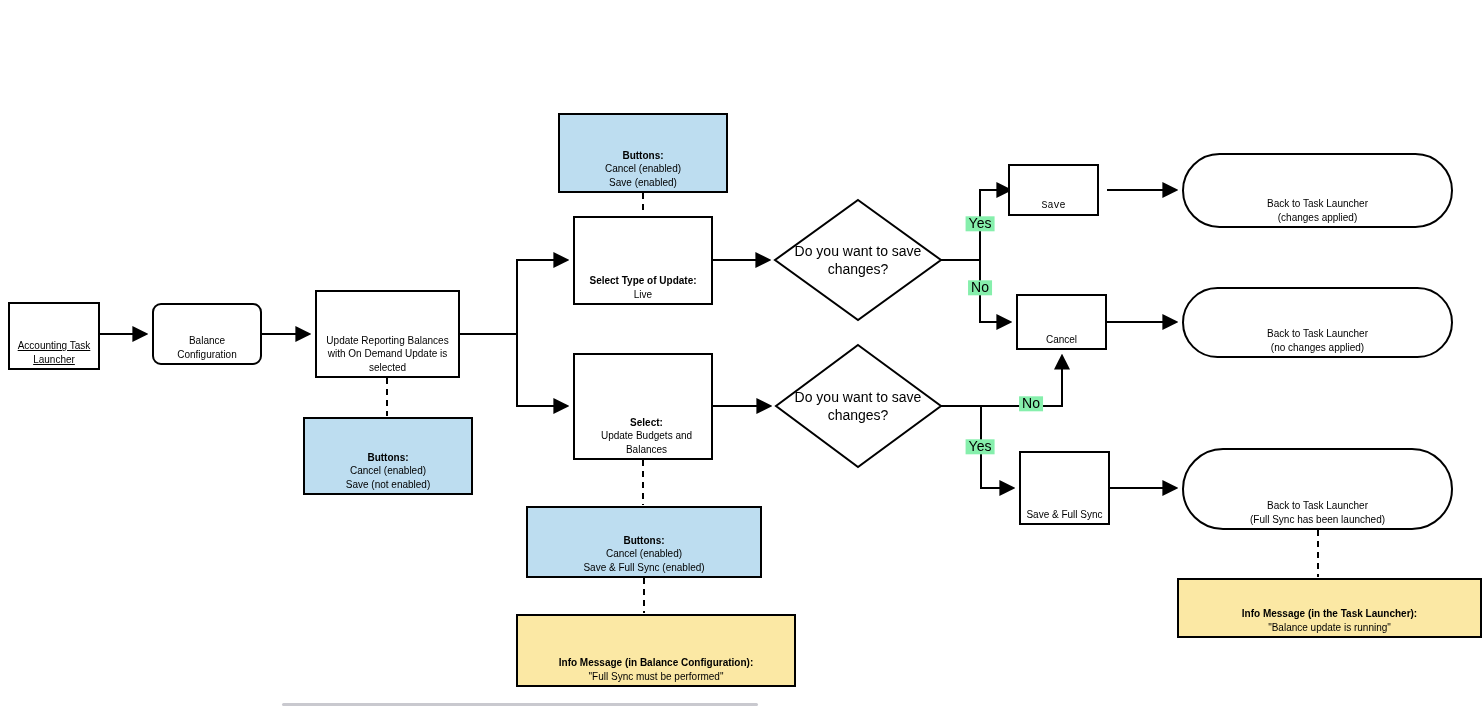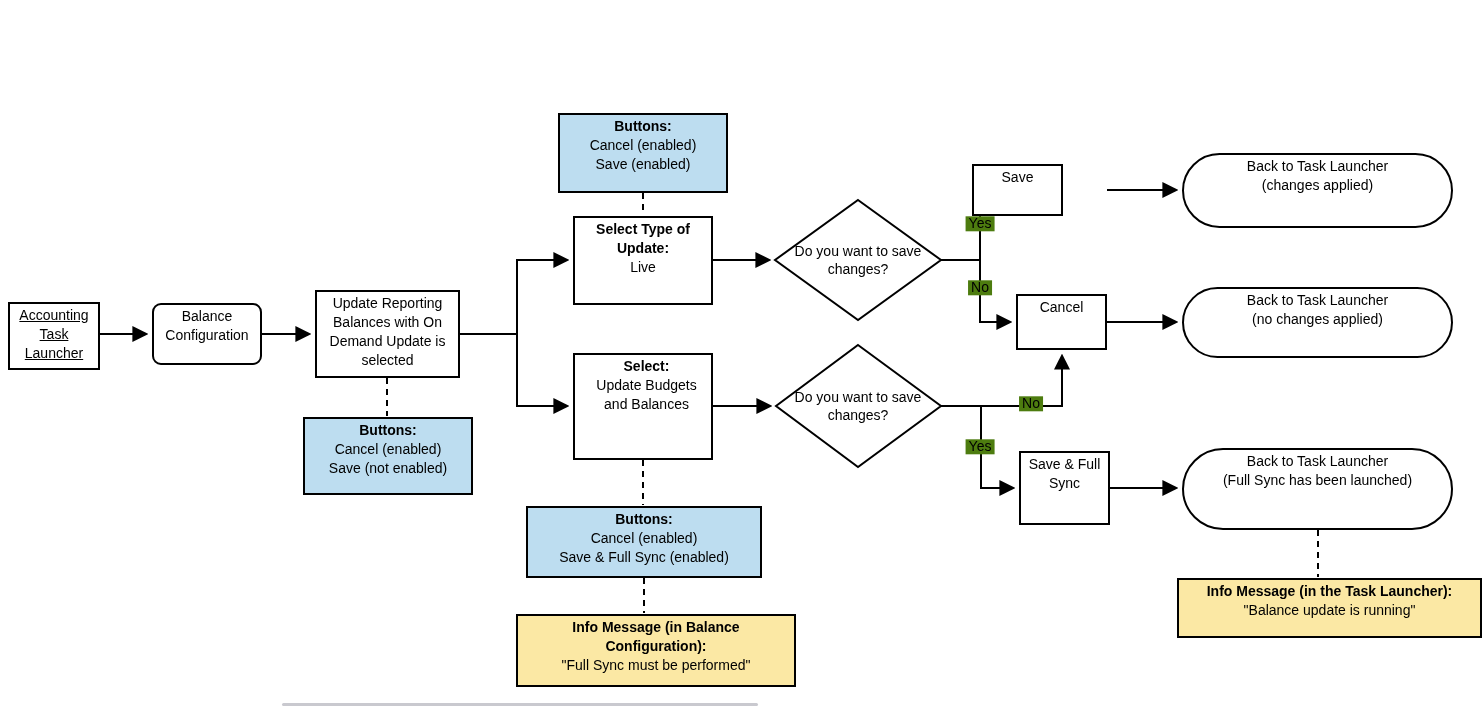--- a/index.html
+++ b/index.html
@@ -10,32 +10,32 @@
     font-family:"Liberation Sans", sans-serif;
     color:#000;
     overflow:hidden;
   }
   #edges { position:absolute; left:0; top:0; width:1482px; height:709px; }
   .node {
     position:absolute; box-sizing:border-box;
     border:2px solid var(--shape-border,#000);
     background:#fff;
     display:flex; flex-direction:column;
-    align-items:center; justify-content:flex-start;
+    align-items:center; justify-content:flex-end;
     text-align:center;
-    font-size:14px; line-height:1.35;
+    font-size:10px; line-height:1.35;
     padding:2px 5px;
   }
   .note-blue  { background:var(--note-blue,#BDDDF0); }
   .note-yellow{ background:var(--note-yellow,#FBE8A4);margin-left:12px; }
   .pill { border-radius:999px; }
   .bold { font-weight:700; }
   .edge-label {
     position:absolute; transform:translate(-50%,-50%);
-    background:#4d7c0f; padding:0 3px;
+    background:#86efac; padding:0 3px;
     font-size:14px; line-height:1.1;
   }
   .diamond-label {
     position:absolute; transform:translate(-50%,-50%);
     width:132px; text-align:center;
     font-size:14px; line-height:1.3;
   }
   .divider {
     position:absolute;
     background:var(--divider,#C9C9CF);
@@ -117,21 +117,21 @@
   </div>
 
   <div class="node" style="left:573px; top:353px; width:140px; height:107px;padding-left:12px;">
     <div class="bold">Select:</div>
     <div>Update Budgets and Balances</div>
   </div>
 
   <div class="diamond-label" style="left:858px; top:260px;">Do you want to save changes?</div>
   <div class="diamond-label" style="left:858px; top:406px;">Do you want to save changes?</div>
 
-  <div class="node" style="left:972px; top:164px; width:91px; height:52px;">
+  <div class="node" style="left:1008px; top:164px; width:91px; height:52px;font-family:Liberation Mono, monospace;">
     <div>Save</div>
   </div>
 
   <div class="node" style="left:1016px; top:294px; width:91px; height:56px;">
     <div>Cancel</div>
   </div>
 
   <div class="node" style="left:1019px; top:451px; width:91px; height:74px;">
     <div>Save &amp; Full Sync</div>
   </div>

